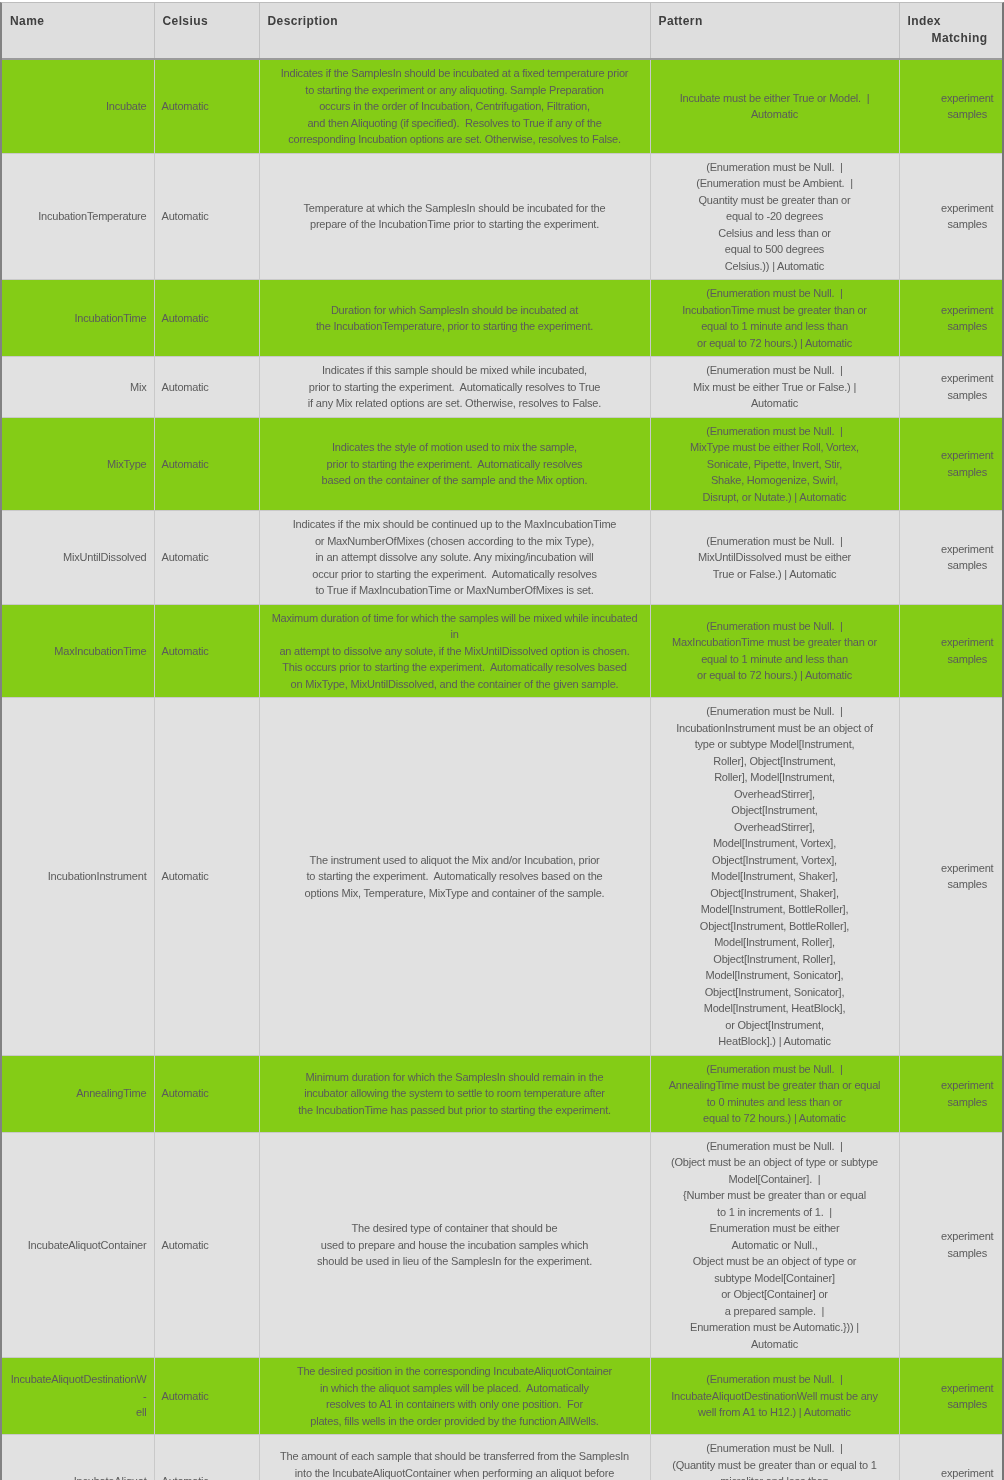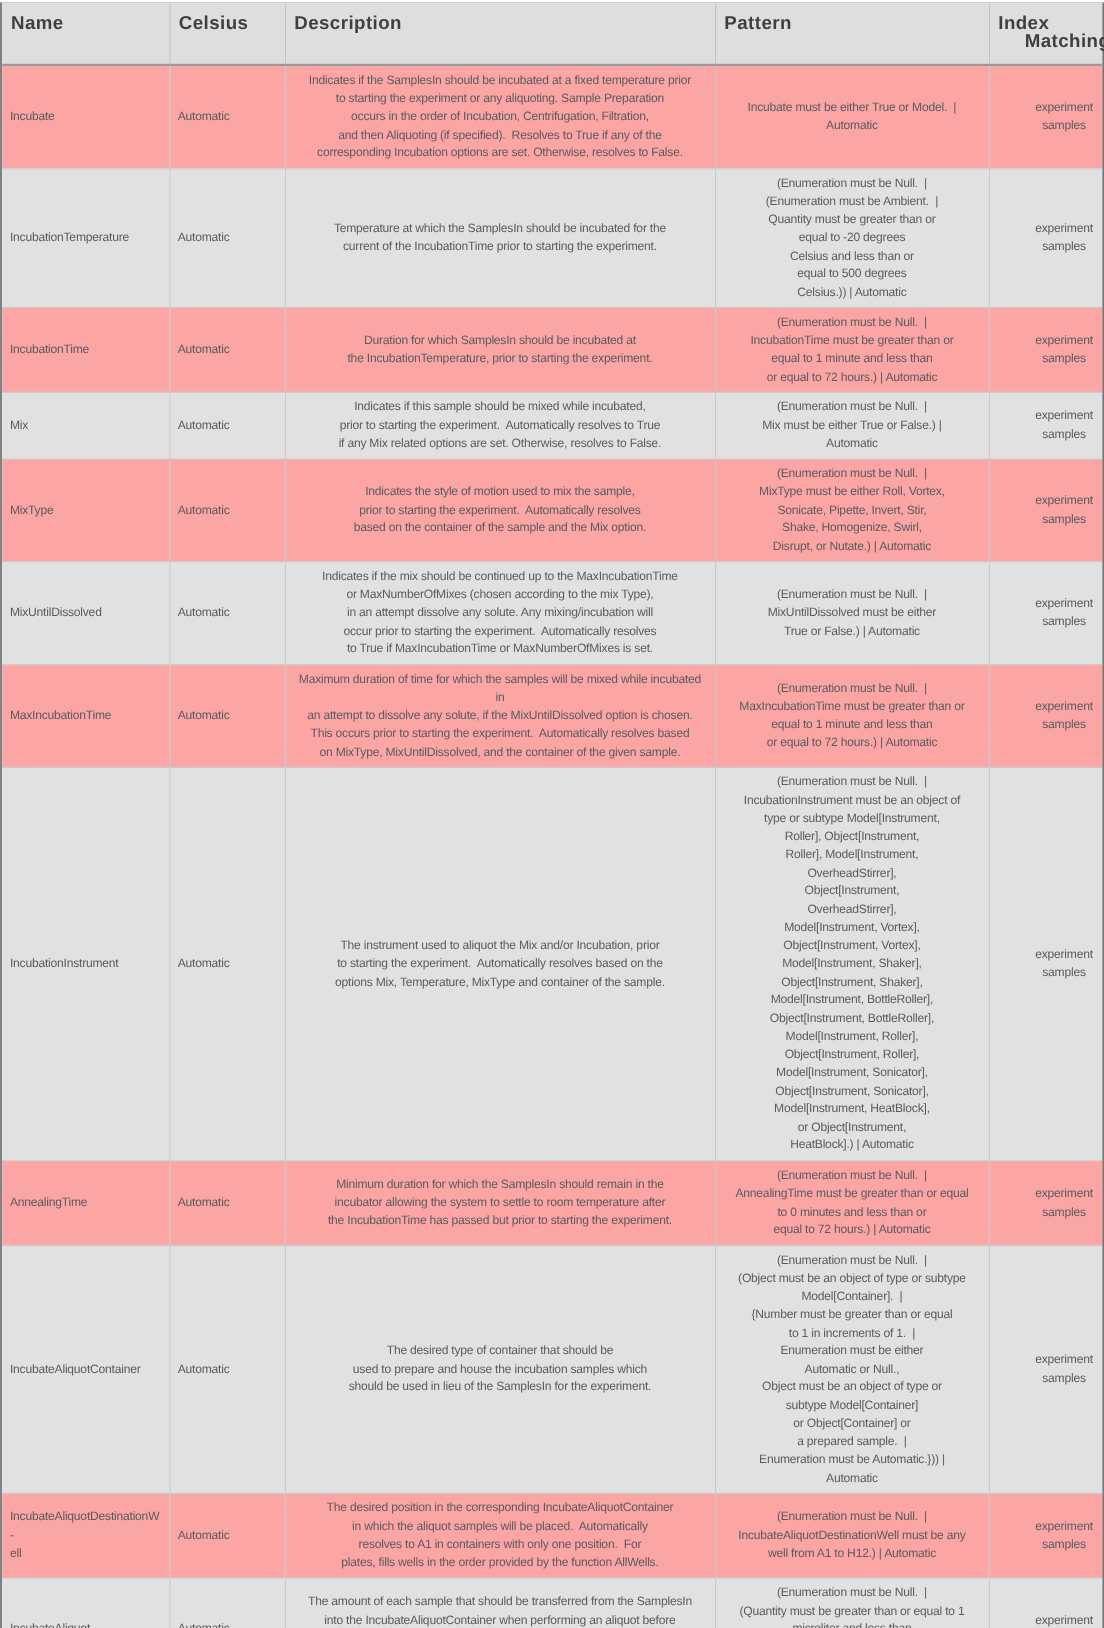--- a/index.html
+++ b/index.html
@@ -28,49 +28,49 @@
   col.c-name    { width: 152px; }
   col.c-default { width: 105px; }
   col.c-desc    { width: 391px; }
   col.c-pattern { width: 249px; }
   col.c-index   { width: 103px; }
 
   thead th {
     background: #dedede;
     color: #3f3f3f;
     font-weight: bold;
-    font-size: 17px;
+    font-size: 12px;
     letter-spacing: 0.4px;
     text-align: left;
     vertical-align: top;
     padding: 10px 8px 12px 8px;
     border-right: 1px solid #c2c2c2;
     border-bottom: 2px solid #9a9a9a;
   }
   thead th:last-child { border-right: none; }
   thead th .hang {
     display: inline-block;
     padding-left: 24px;
     text-indent: -24px;
     white-space: pre-line;
   }
 
   tbody td {
     border-right: 1px solid #c9c9c9;
     border-bottom: 1px solid #c9c9c9;
     vertical-align: middle;
     padding: 5px 7px;
-    background: #fca5a5;
+    background: #84cc16;
   }
   tbody td:last-child { border-right: none; }
   tbody tr:last-child td { border-bottom: none; }
   tbody tr.alt td { background: #e1e1e1; }
 
   td.cell-name {
-    text-align: left;
+    text-align: right;
     white-space: pre-wrap;
     overflow-wrap: break-word;
     margin-top: 12px;
   }
   td.cell-default { text-align: left; }
   td.cell-desc, td.cell-pattern {
     text-align: center;
     white-space: pre-wrap;
     overflow-wrap: break-word;
   }
@@ -106,21 +106,21 @@
 occurs in the order of Incubation, Centrifugation, Filtration,
 and then Aliquoting (if specified).  Resolves to True if any of the
 corresponding Incubation options are set. Otherwise, resolves to False.</td>
         <td class="cell-pattern">Incubate must be either True or Model.  | Automatic</td>
         <td class="cell-index">experiment samples</td>
       </tr>
       <tr class="alt">
         <td class="cell-name">IncubationTemperature</td>
         <td class="cell-default">Automatic</td>
         <td class="cell-desc">Temperature at which the SamplesIn should be incubated for the
-current of the IncubationTime prior to starting the experiment.</td>
+prepare of the IncubationTime prior to starting the experiment.</td>
         <td class="cell-pattern">(Enumeration must be Null.  |
 (Enumeration must be Ambient.  |
 Quantity must be greater than or
 equal to -20 degrees
 Celsius and less than or
 equal to 500 degrees
 Celsius.)) | Automatic</td>
         <td class="cell-index">experiment samples</td>
       </tr>
       <tr>

